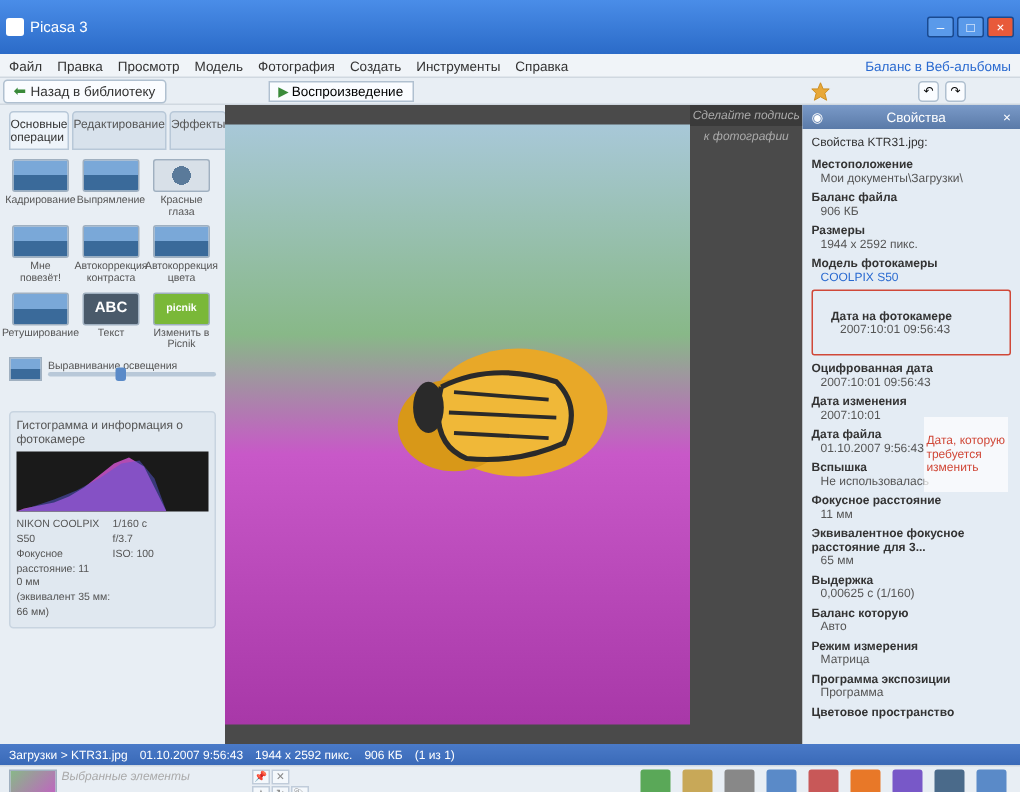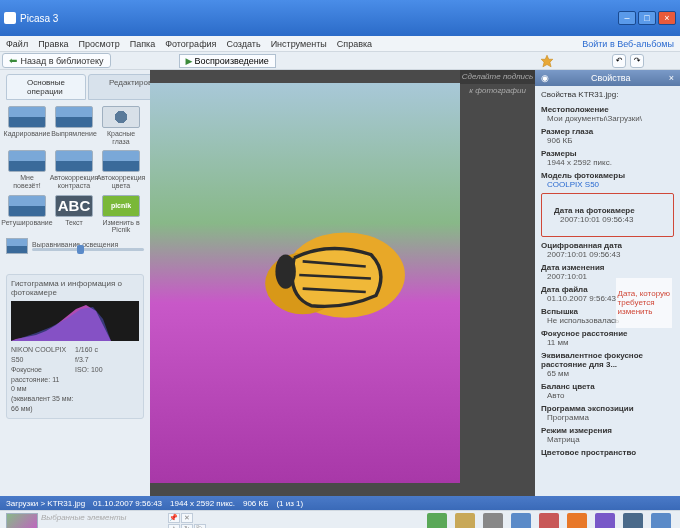--- a/index.html
+++ b/index.html
@@ -18,27 +18,27 @@
 .btn-back { background: #fafcff; border: 1px solid #b0c0d0; border-radius: 3px; padding: 1px 6px; display: flex; align-items: center; gap: 3px; font-size: 9px; color: #333; }
 .btn-back .arrow { color: #3a8a3a; font-size: 10px; }
 .btn-play { background: #fafcff; border: 1px solid #b0c0d0; padding: 1px 6px; font-size: 9px; display: flex; align-items: center; gap: 2px; }
 .btn-play .tri { color: #3a8a3a; }
 .star-icon { width: 14px; height: 14px; }
 .circbtn { width: 14px; height: 14px; border: 1px solid #b0c0d0; border-radius: 3px; background: #fafcff; display: flex; align-items: center; justify-content: center; font-size: 8px; }
 .spacer { flex: 1; }
 .main { display: flex; height: 426px; }
 .leftpanel { width: 150px; background: #e8eef4; padding: 4px 6px; overflow: hidden; }
 .tabs { display: flex; gap: 2px; }
-.tab { padding: 3px 20px; font-size: 8px; border: 1px solid #b8c8d8; border-radius: 3px 3px 0 0; background: #d8e2ec; color: #555; }
+.tab { padding: 3px 0; font-size: 8px; border: 1px solid #b8c8d8; border-radius: 3px 3px 0 0; background: #d8e2ec; color: #555; }
 .tab.active { background: #eef4fa; color: #333; }
 .toolgrid { display: flex; flex-wrap: wrap; gap: 5px; margin-top: 6px; }
 .tool { width: 42px; display: flex; flex-direction: column; align-items: center; }
 .tool .thumb { width: 38px; height: 22px; background: linear-gradient(#7aa8d8 50%, #3a6a9a 50%); border: 1px solid #a0b0c0; border-radius: 2px; }
 .tool .thumb.eye { background: radial-gradient(circle, #5a7a9a 30%, #d8e0e8 30%); }
-.tool .thumb.text { background: #4a5a6a; display:flex;align-items:center;justify-content:center;color:#fff;font-size:15px;font-weight:bold; }
+.tool .thumb.text { background: #4a5a6a; display:flex;align-items:center;justify-content:center;color:#fff;font-size:10px;font-weight:bold; }
 .tool .thumb.picnik { background: #7ab838; display:flex;align-items:center;justify-content:center;color:#fff;font-size:7px;font-weight:bold; }
 .tool .lbl { font-size: 7px; color: #555; text-align: center; margin-top: 2px; line-height: 1.1; }
 .sliderrow { display: flex; align-items: center; gap: 4px; margin-top: 4px; }
 .slider-thumb { width: 22px; height: 16px; background: linear-gradient(#7aa8d8 50%, #3a6a9a 50%); border: 1px solid #a0b0c0; }
 .slider-track { flex: 1; height: 3px; background: #b8c8d8; position: relative; border-radius: 2px; }
 .slider-handle { position: absolute; left: 40%; top: -3px; width: 7px; height: 9px; background: #5a8ac8; border-radius: 2px; }
 .histbox { margin-top: 20px; background: #e0e8f0; border: 1px solid #c8d4e0; border-radius: 3px; padding: 4px; }
 .histbox .title { font-size: 8px; color: #555; margin-bottom: 4px; }
 .hist { height: 40px; background: #1a1a1a; margin-bottom: 4px; position: relative; overflow: hidden; }
 .hist-shape { position: absolute; bottom: 0; left: 0; right: 0; height: 100%; }
@@ -85,27 +85,27 @@
     <div class="winbtn min">–</div>
     <div class="winbtn max">□</div>
     <div class="winbtn close">×</div>
   </div>
 </div>
 
 <div class="menubar">
   <span>Файл</span>
   <span>Правка</span>
   <span>Просмотр</span>
-  <span>Папка</span>
+  <span>Модель</span>
   <span>Фотография</span>
   <span>Создать</span>
   <span>Инструменты</span>
   <span>Справка</span>
   <span class="spacer"></span>
-  <span class="rlink">Войти в Веб-альбомы</span>
+  <span class="rlink">Баланс в Веб-альбомы</span>
 </div>
 
 <div class="toolbar">
   <div class="btn-back">
     <span class="arrow">⬅</span>
     <span>Назад в библиотеку</span>
   </div>
   <span style="width:60px"></span>
   <div class="btn-play">
     <span class="tri">▶</span>
@@ -222,21 +222,21 @@
       <span style="flex:1;text-align:center">Свойства</span>
       <span>×</span>
     </div>
     <div class="rp-body" id="rp-body">
         <div class="prop-filename">Свойства KTR31.jpg:</div>
         <div class="prop">
           <div class="k">Местоположение</div>
           <div class="v">Мои документы\Загрузки\</div>
         </div>
         <div class="prop">
-          <div class="k">Размер глаза</div>
+          <div class="k">Баланс файла</div>
           <div class="v">906 КБ</div>
         </div>
         <div class="prop">
           <div class="k">Размеры</div>
           <div class="v">1944 x 2592 пикс.</div>
         </div>
         <div class="prop">
           <div class="k">Модель фотокамеры</div>
           <div class="v link">COOLPIX S50</div>
         </div>
@@ -262,30 +262,34 @@
         </div>
         <div class="prop">
           <div class="k">Фокусное расстояние</div>
           <div class="v">11 мм</div>
         </div>
         <div class="prop">
           <div class="k">Эквивалентное фокусное расстояние для 3...</div>
           <div class="v">65 мм</div>
         </div>
         <div class="prop">
-          <div class="k">Баланс цвета</div>
+          <div class="k">Выдержка</div>
+          <div class="v">0,00625 с (1/160)</div>
+        </div>
+        <div class="prop">
+          <div class="k">Баланс которую</div>
           <div class="v">Авто</div>
+        </div>
+        <div class="prop">
+          <div class="k">Режим измерения</div>
+          <div class="v">Матрица</div>
         </div>
         <div class="prop">
           <div class="k">Программа экспозиции</div>
           <div class="v">Программа</div>
-        </div>
-        <div class="prop">
-          <div class="k">Режим измерения</div>
-          <div class="v">Матрица</div>
         </div>
         <div class="prop">
           <div class="k">Цветовое пространство</div>
         </div>
       </div>
     <div class="annotation">
       <div>Дата, которую</div>
       <div>требуется</div>
       <div>изменить</div>
     </div>

